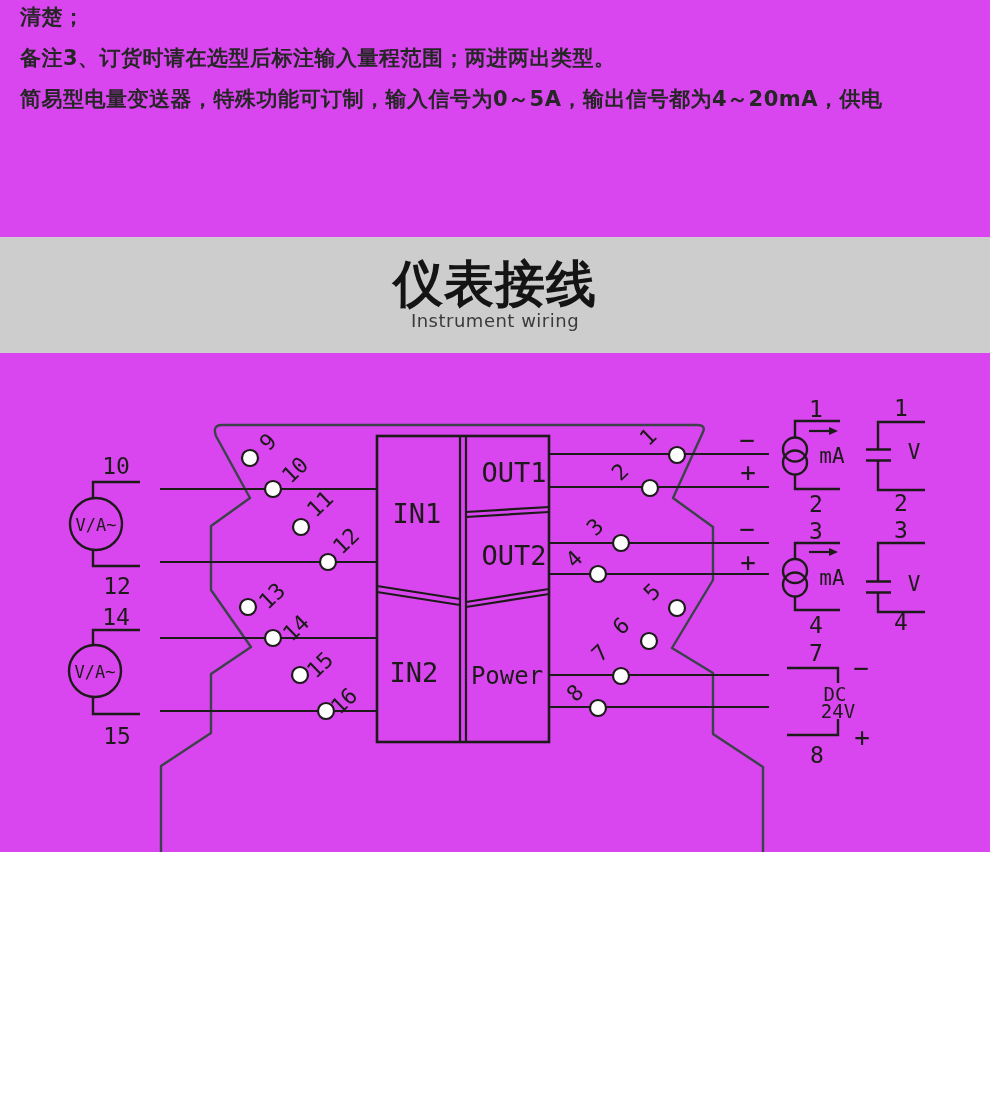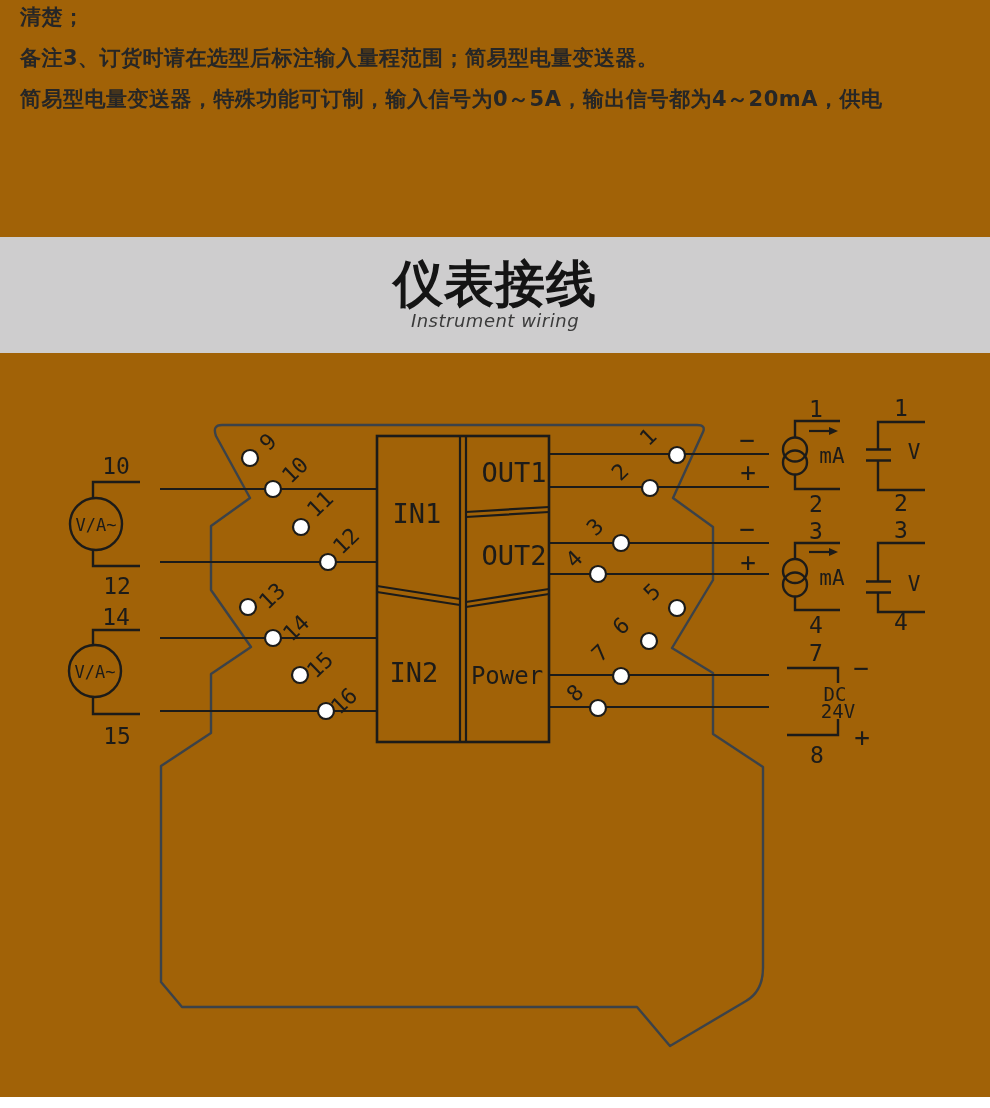--- a/index.html
+++ b/index.html
@@ -1,22 +1,22 @@
 <!DOCTYPE html>
 <html><head>
 <meta charset="utf-8">
 <style>
   html,body{margin:0;padding:0;}
-  .page{position:relative;width:990px;height:1108px;background:#a16207;overflow:hidden;
+  .page{position:relative;width:990px;height:852px;background:#d946ef;overflow:hidden;
         font-family:"DejaVu Sans","Liberation Sans",sans-serif;}
   .intro{position:absolute;top:6px;left:20px;right:14px;color:#262626;}
   .intro p{margin:0 0 19px 0;font-size:21px;line-height:22px;font-weight:600;letter-spacing:.5px;}
   .banner{position:absolute;top:237px;left:0;width:990px;height:116px;background:#cecdce;text-align:center;}
   .banner h1{margin:0;padding-top:20px;font-size:50px;line-height:54px;font-weight:700;color:#141414;letter-spacing:1px;}
-  .banner h2{margin:0;font-size:18px;line-height:19px;font-weight:400;color:#3b3b3b;letter-spacing:.5px;font-style:italic;}
+  .banner h2{margin:0;font-size:18px;line-height:19px;font-weight:400;color:#3b3b3b;letter-spacing:.5px;}
   .diagram{position:absolute;top:360px;left:0;}
   .bottom-strip{position:absolute;top:1097px;left:0;width:990px;height:11px;background:#ffffff;}
 
   
   .outline{stroke:#3b4249;stroke-width:2.4;fill:none;stroke-linejoin:round;}
   .ln{stroke:#1c1b19;stroke-width:2.2;fill:none;}
   .sym{stroke:#1c1b19;stroke-width:2.4;fill:none;}
   .blk{stroke:#1c1b19;stroke-width:2.6;fill:none;}
   .blk-in{stroke:#1c1b19;stroke-width:2.2;fill:none;}
   .term{fill:#ffffff;stroke:#1c1b19;stroke-width:2.2;}
@@ -26,21 +26,21 @@
   .fs17{font-size:17px}.fs19{font-size:19px}.fs21{font-size:21px}.fs22{font-size:22px}
   .fs23{font-size:23px}.fs24{font-size:24px}.fs26{font-size:26px}.fs27{font-size:27px}
 </style>
 </head>
 <body>
 
 <div class="page">
 
   <section class="intro">
     <p>清楚；</p>
-    <p>备注3、订货时请在选型后标注输入量程范围；简易型电量变送器。</p>
+    <p>备注3、订货时请在选型后标注输入量程范围；两进两出类型。</p>
     <p>简易型电量变送器，特殊功能可订制，输入信号为0～5A，输出信号都为4～20mA，供电</p>
   </section>
 
   <header class="banner">
     <h1>仪表接线</h1>
     <h2>Instrument wiring</h2>
   </header>
 
   <svg class="diagram" width="990" height="737" viewBox="0 0 990 737" xmlns="http://www.w3.org/2000/svg">
 

